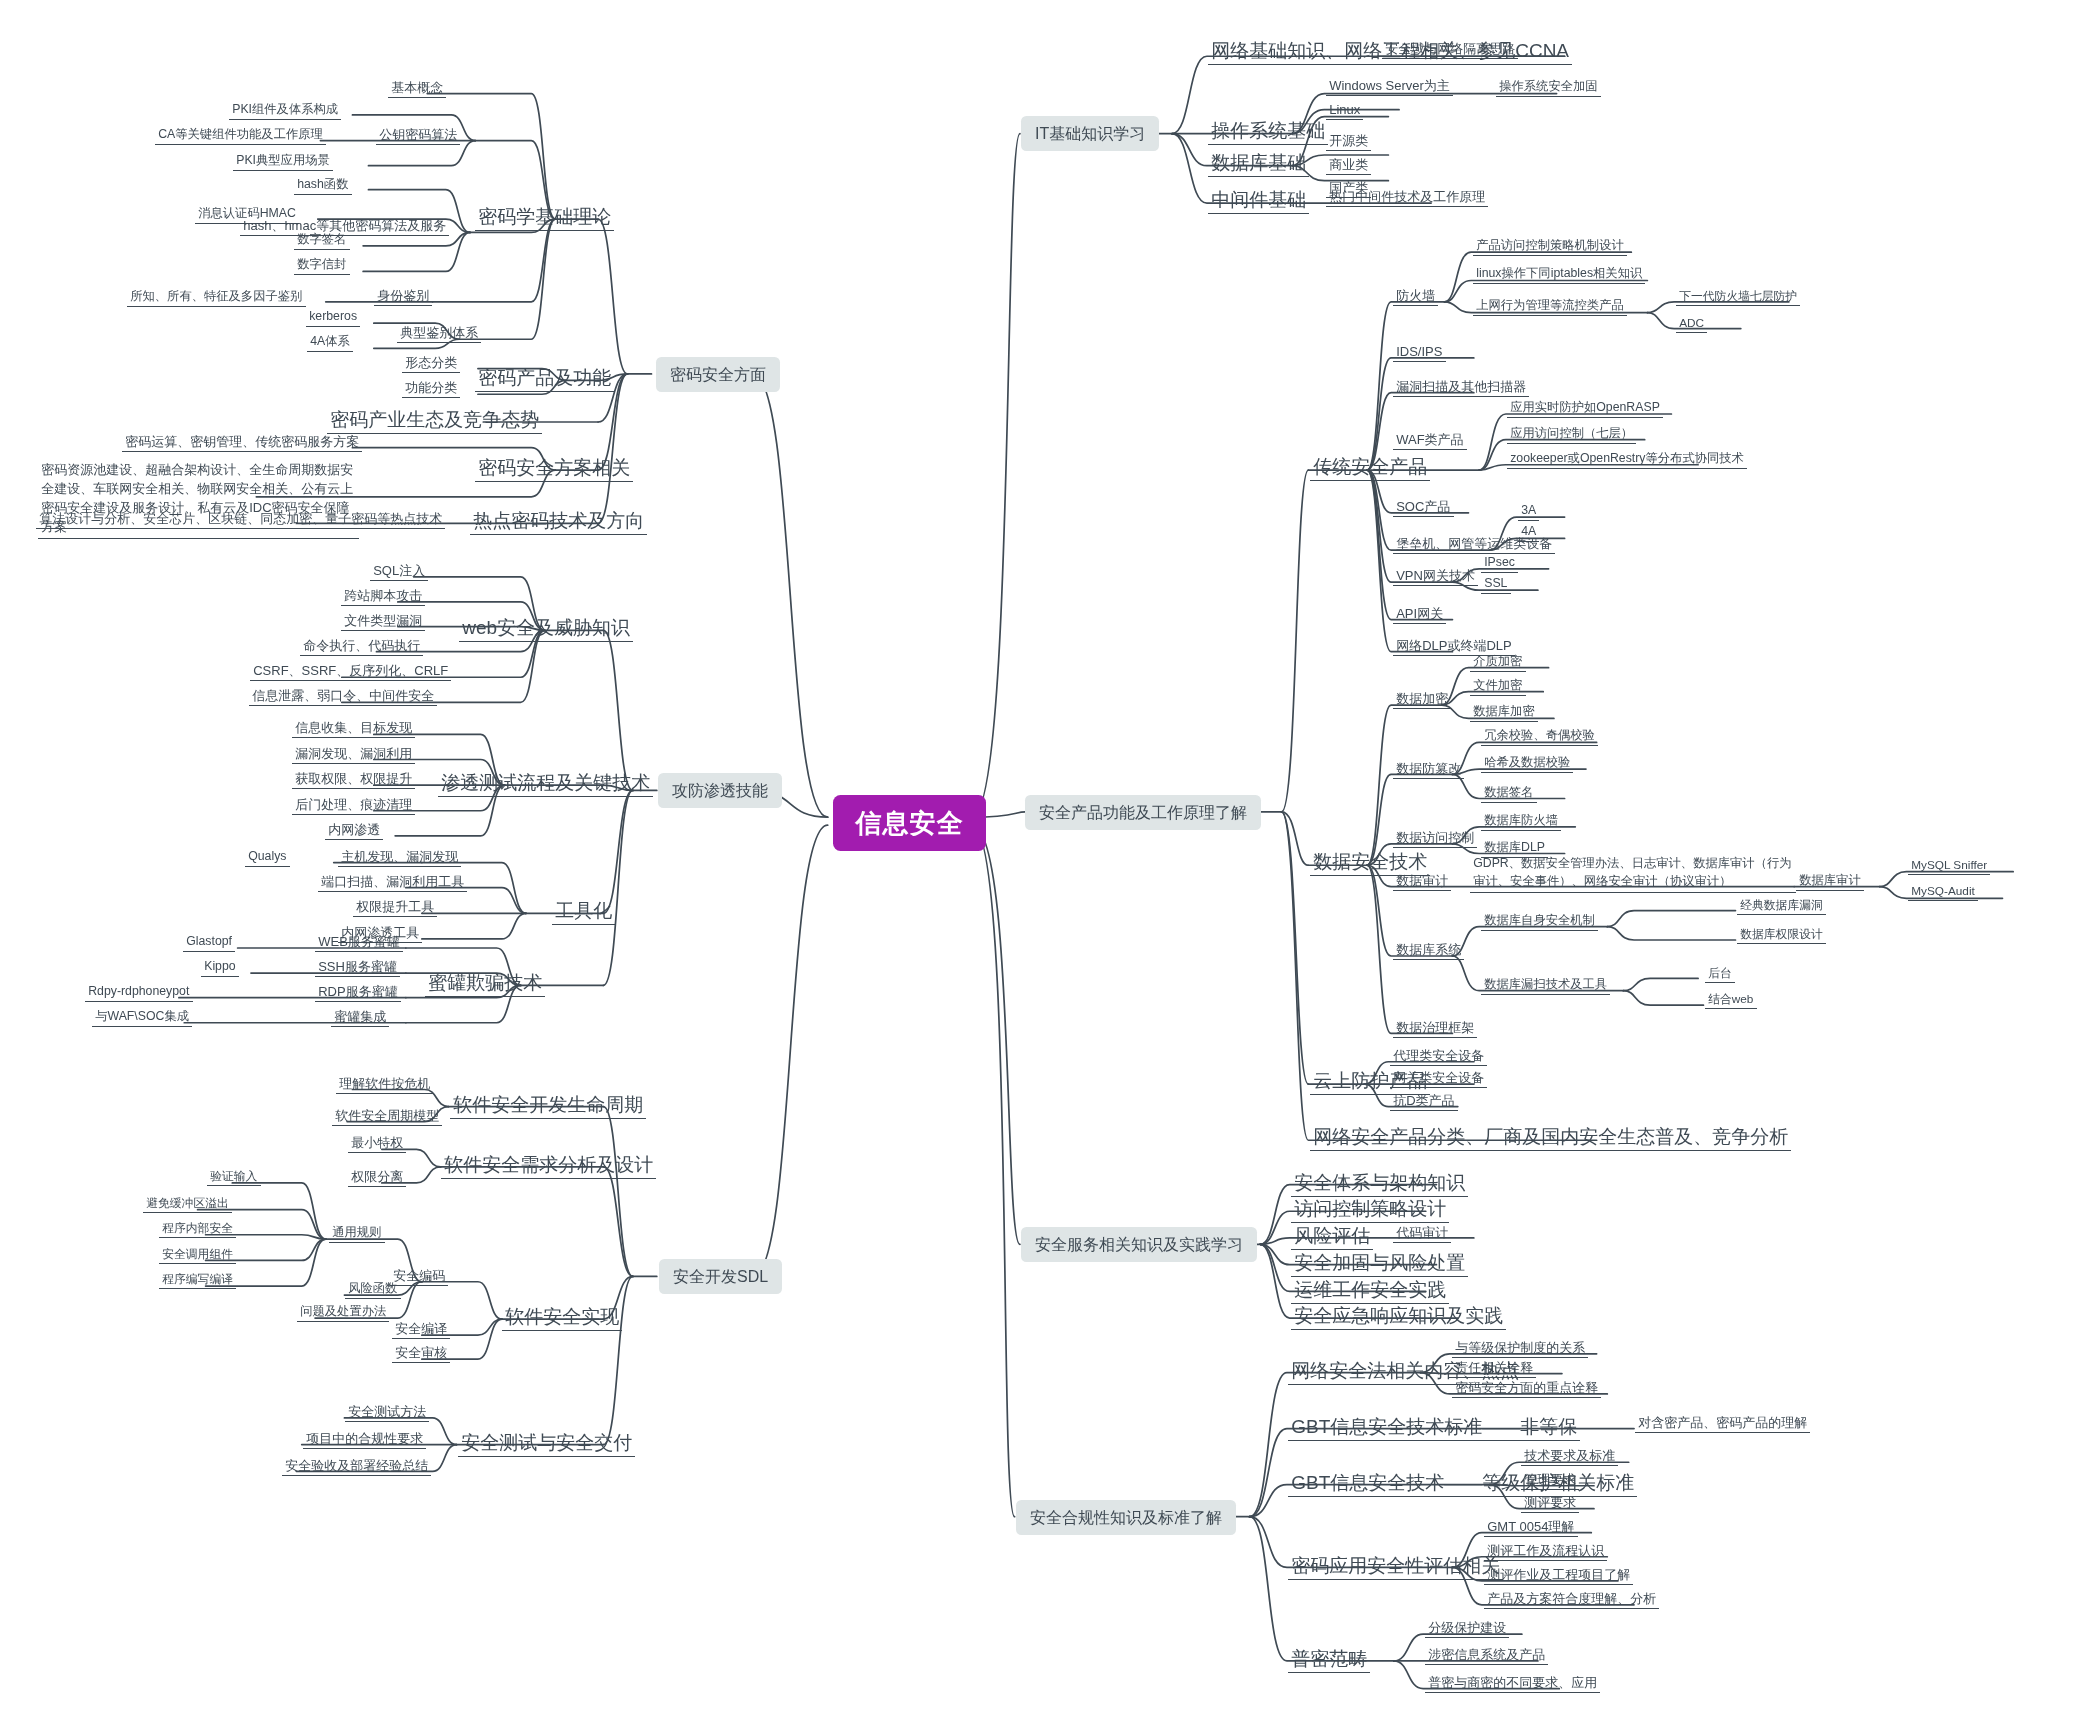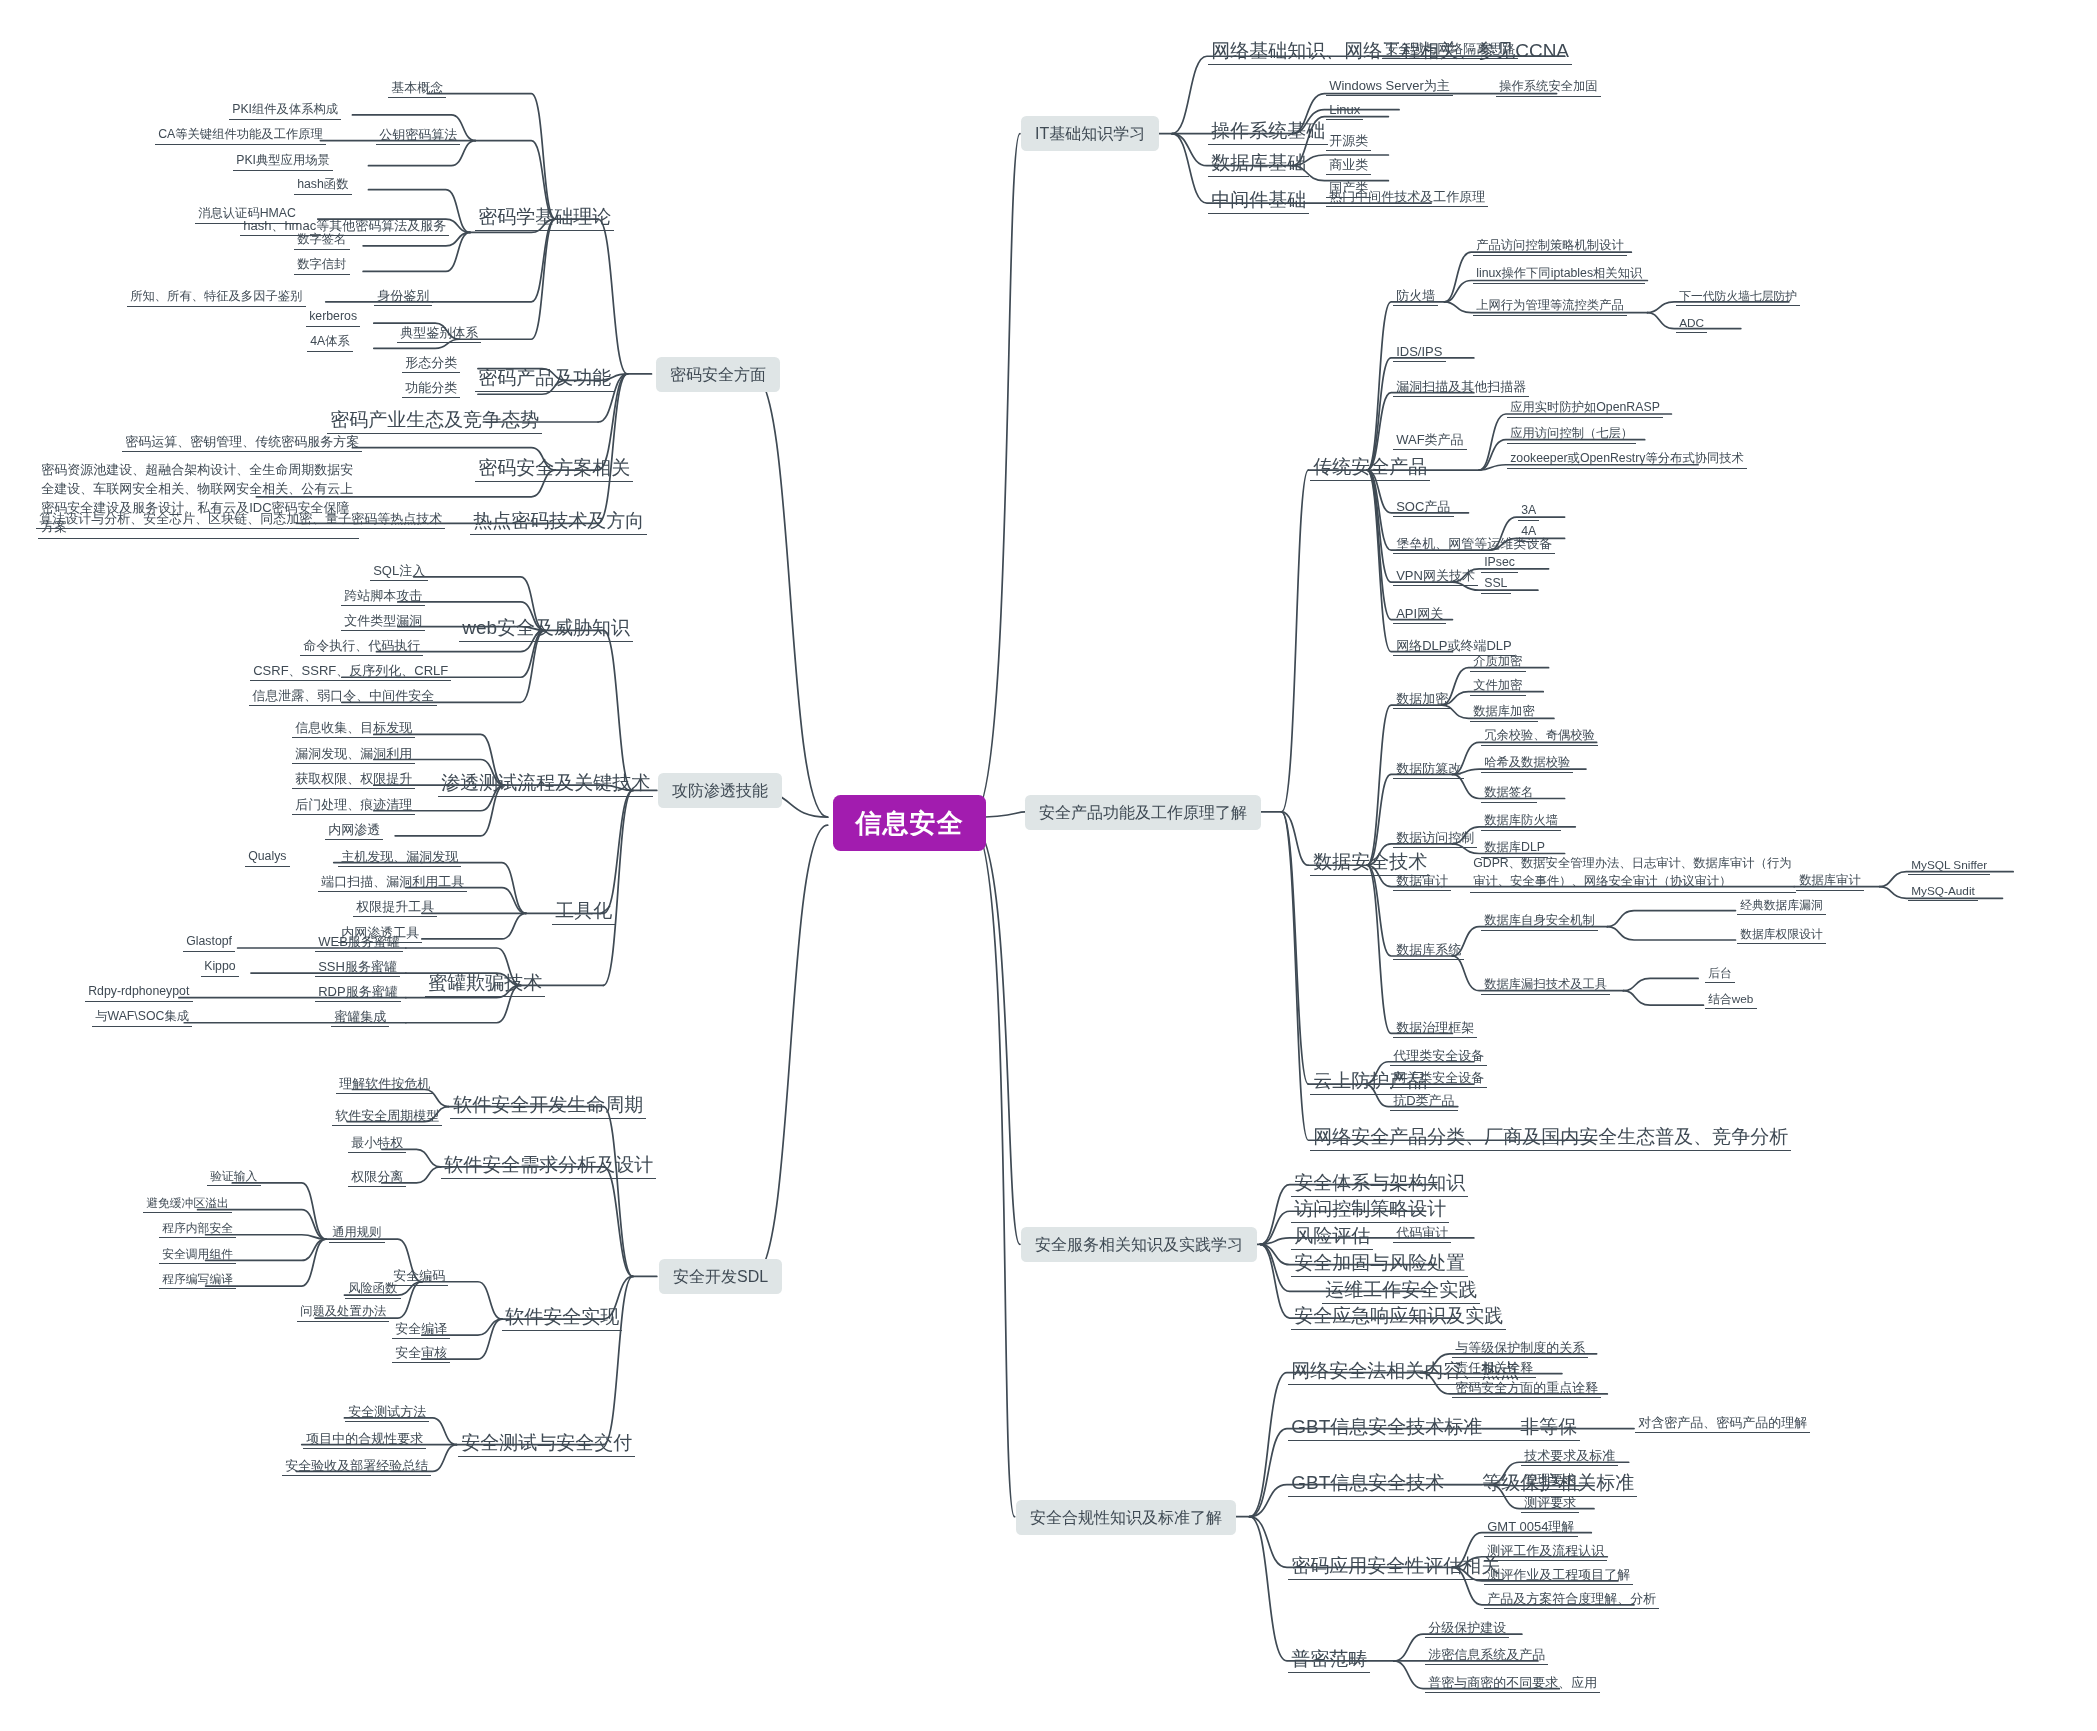--- a/index.html
+++ b/index.html
@@ -309,21 +309,21 @@
   <div class="node l3" style="left: 1390px; top: 1047px; border-bottom: 1.3px solid rgb(63, 74, 84);">代理类安全设备</div>
   <div class="node l3" style="left: 1390px; top: 1069px; border-bottom: 1.3px solid rgb(63, 74, 84);">网关类安全设备</div>
   <div class="node l3" style="left: 1390px; top: 1092px; border-bottom: 1.3px solid rgb(63, 74, 84);">抗D类产品</div>
   <div class="node l2" style="left: 1310px; top: 1124px; border-bottom: 1.3px solid rgb(63, 74, 84);">网络安全产品分类、厂商及国内安全生态普及、竞争分析</div>
 
   <div class="node l2" style="left: 1291px; top: 1170px; border-bottom: 1.3px solid rgb(63, 74, 84);">安全体系与架构知识</div>
   <div class="node l2" style="left: 1291px; top: 1196px; border-bottom: 1.3px solid rgb(63, 74, 84);">访问控制策略设计</div>
   <div class="node l2" style="left: 1291px; top: 1223px; border-bottom: 1.3px solid rgb(63, 74, 84);">风险评估</div>
   <div class="node l3" style="left: 1393px; top: 1224px; border-bottom: 1.3px solid rgb(63, 74, 84);">代码审计</div>
   <div class="node l2" style="left: 1291px; top: 1250px; border-bottom: 1.3px solid rgb(63, 74, 84);">安全加固与风险处置</div>
-  <div class="node l2" style="left: 1291px; top: 1277px; border-bottom: 1.3px solid rgb(63, 74, 84); margin-left: 31px;">运维工作安全实践</div>
+  <div class="node l2" style="left: 1291px; top: 1277px; border-bottom: 1.3px solid rgb(63, 74, 84);">运维工作安全实践</div>
   <div class="node l2" style="left: 1291px; top: 1303px; border-bottom: 1.3px solid rgb(63, 74, 84);">安全应急响应知识及实践</div>
 
   <div class="node l2" style="left: 1288px; top: 1358px; border-bottom: 1.3px solid rgb(63, 74, 84);">网络安全法相关内容、热点</div>
   <div class="node l3" style="left: 1452px; top: 1339px; border-bottom: 1.3px solid rgb(63, 74, 84);">与等级保护制度的关系</div>
   <div class="node l3" style="left: 1452px; top: 1359px; border-bottom: 1.3px solid rgb(63, 74, 84);">责任相关诠释</div>
   <div class="node l3" style="left: 1452px; top: 1379px; border-bottom: 1.3px solid rgb(63, 74, 84);">密码安全方面的重点诠释</div>
   <div class="node l2" style="left: 1288px; top: 1414px; border-bottom: 1.3px solid rgb(63, 74, 84);">GBT信息安全技术标准——非等保</div>
   <div class="node l3" style="left: 1635px; top: 1414px; border-bottom: 1.3px solid rgb(63, 74, 84);">对含密产品、密码产品的理解</div>
   <div class="node l2" style="left: 1288px; top: 1470px; border-bottom: 1.3px solid rgb(63, 74, 84);">GBT信息安全技术——等级保护相关标准</div>
   <div class="node l3" style="left: 1521px; top: 1447px; border-bottom: 1.3px solid rgb(63, 74, 84);">技术要求及标准</div>

